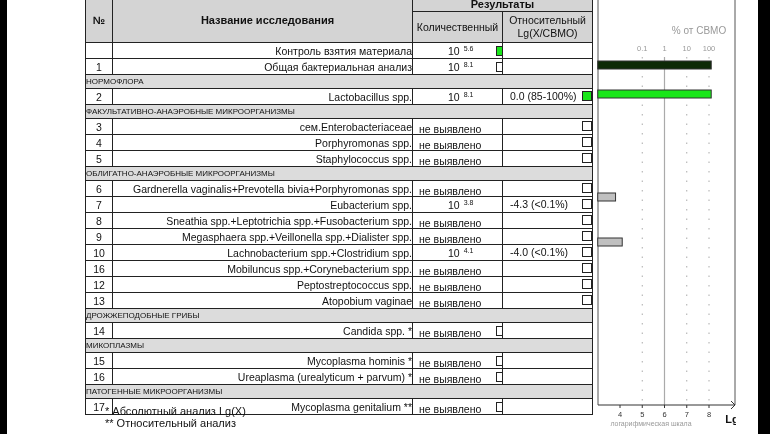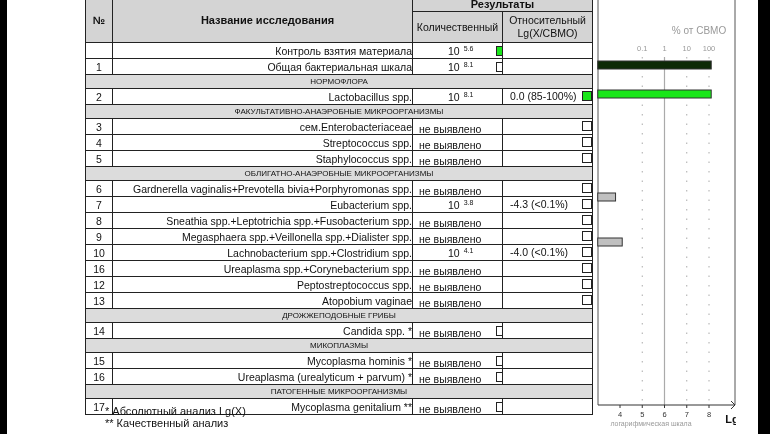--- a/index.html
+++ b/index.html
@@ -9,21 +9,21 @@
   .strip-r{position:absolute;left:758px;top:0;width:12px;height:434px;background:#000;}
   table.res{position:absolute;left:85px;top:-4px;border-collapse:collapse;table-layout:fixed;width:508px;}
   table.res td, table.res th{border:1px solid #222;padding:0;font-size:10.5px;height:14px;line-height:14px;overflow:hidden;white-space:nowrap;}
   table.res th{background:#d4d4d4;font-weight:bold;font-size:11px;}
   .c-no{width:26px;text-align:center;}
   .c-name{width:289px;padding-left:10px !important;text-align:right;}
   .c-q{width:97px;}
   .c-r{width:91px;margin-left:12px;}
   .hdr-no{height:44px !important;}
   .hdr-sub{font-weight:normal !important;font-size:10.5px !important;line-height:13px !important;height:30px !important;}
-  tr.sec td{background:#dcdcdc;text-align:center;font-size:8px;height:13px;line-height:13px;margin-top:12px;}
+  tr.sec td{background:#dcdcdc;text-align:left;font-size:8px;height:13px;line-height:13px;margin-top:12px;}
   .qwrap{position:relative;height:14px;}
   .qval{position:absolute;left:35px;top:0;}
   .qval sup{font-size:7px;position:relative;top:-2px;vertical-align:top;margin-left:4px;}
   .qtext{position:absolute;left:6px;top:2px;}
   .chk{position:absolute;top:2px;width:8px;height:8px;border:1px solid #222;background:#fff;}
   .chk.green{background:#19e619;}
   .rwrap{position:relative;height:15px;}
   .rtext{position:absolute;left:7px;top:0;}
   .foot{position:absolute;left:88px;font-size:11px;margin-left:17px;}
   
@@ -57,21 +57,21 @@
             <span class="qval"><span>10</span><sup>5.6</sup></span>
             <span class="chk green" style="left: 83px;"></span>
           </div>
         </td>
         <td class="c-r">
           <div class="rwrap"></div>
         </td>
       </tr>
       <tr>
         <td class="c-no">1</td>
-        <td class="c-name">Общая бактериальная шкала</td>
+        <td class="c-name">Общая бактериальная анализ</td>
         <td class="c-q">
           <div class="qwrap">
             <span class="qval"><span>10</span><sup>8.1</sup></span>
             <span class="chk" style="left: 83px;"></span>
           </div>
         </td>
         <td class="c-r">
           <div class="rwrap"></div>
         </td>
       </tr>
@@ -105,21 +105,21 @@
           </div>
         </td>
         <td class="c-r">
           <div class="rwrap">
             <span class="chk" style="left: 79px;"></span>
           </div>
         </td>
       </tr>
       <tr>
         <td class="c-no">4</td>
-        <td class="c-name">Streptococcus spp.</td>
+        <td class="c-name">Porphyromonas spp.</td>
         <td class="c-q">
           <div class="qwrap">
             <span class="qtext">не выявлено</span>
           </div>
         </td>
         <td class="c-r">
           <div class="rwrap">
             <span class="chk" style="left: 79px;"></span>
           </div>
         </td>
@@ -208,21 +208,21 @@
         </td>
         <td class="c-r">
           <div class="rwrap">
             <span class="rtext">-4.0 (&lt;0.1%)</span>
             <span class="chk" style="left: 79px;"></span>
           </div>
         </td>
       </tr>
       <tr>
         <td class="c-no">16</td>
-        <td class="c-name">Ureaplasma spp.+Corynebacterium spp.</td>
+        <td class="c-name">Mobiluncus spp.+Corynebacterium spp.</td>
         <td class="c-q">
           <div class="qwrap">
             <span class="qtext">не выявлено</span>
           </div>
         </td>
         <td class="c-r">
           <div class="rwrap">
             <span class="chk" style="left: 79px;"></span>
           </div>
         </td>
@@ -313,21 +313,21 @@
           </div>
         </td>
         <td class="c-r">
           <div class="rwrap"></div>
         </td>
       </tr>
     </tbody>
 </table>
 
 <div class="foot" style="top:405px">*  Абсолютный анализ Lg(X)</div>
-<div class="foot" style="top:417px">** Качественный анализ</div>
+<div class="foot" style="top:417px">** Относительный анализ</div>
 
 <div class="chart">
   <svg id="chart" width="140" height="434">
       <line x1="2" y1="0" x2="2" y2="405" stroke="#555" stroke-width="1"></line>
       <line x1="139" y1="0" x2="139" y2="405" stroke="#555" stroke-width="1"></line>
       <text x="103" y="34" font-size="10" fill="#999" text-anchor="middle">% от СВМО</text>
       <text x="46.25" y="51" font-size="7.5" fill="#999" text-anchor="middle">0.1</text>
       <line x1="46.25" y1="57" x2="46.25" y2="405" stroke="#aaa" stroke-width="1" stroke-dasharray="1.5,8"></line>
       <text x="68.5" y="51" font-size="7.5" fill="#999" text-anchor="middle">1</text>
       <line x1="68.5" y1="57" x2="68.5" y2="405" stroke="#aaa" stroke-width="1.2"></line>

